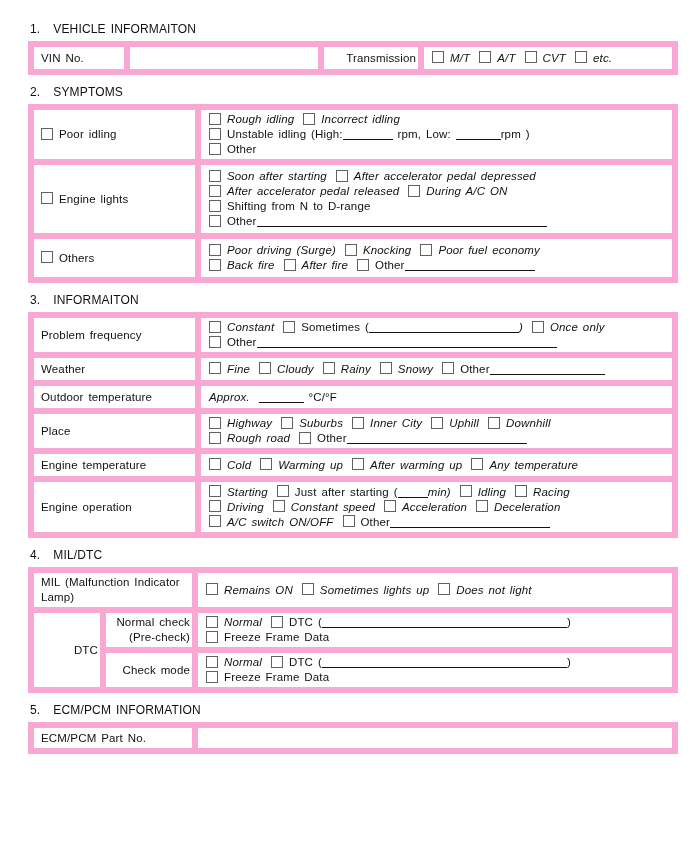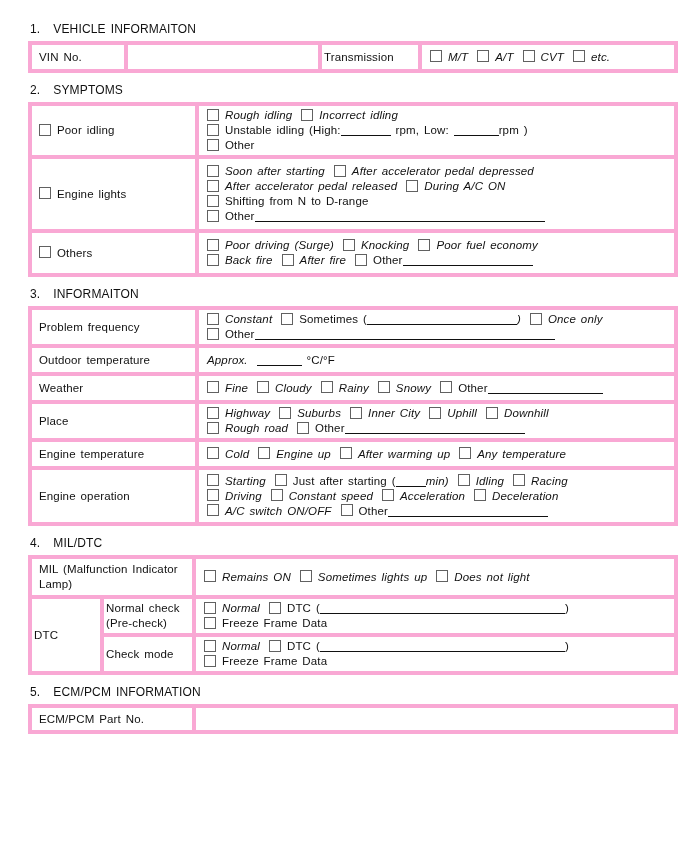--- a/index.html
+++ b/index.html
@@ -6,22 +6,22 @@
   .page{
     width:700px;height:846px;box-sizing:border-box;
     padding:22px 22px 0 28px;
     font-family:"Liberation Sans","DejaVu Sans",sans-serif;
     font-size:11.5px;line-height:15px;color:#111;
     letter-spacing:.15px;word-spacing:1.5px;
   }
   .sec-title{display:flex;gap:13px;font-size:12px;margin:0 0 4px 2px;}
   .sec-title.gap{margin-top:10px;}
   table{border-collapse:collapse;width:650px;table-layout:fixed;}
-  td{border:4px solid #f9a8d4;padding:2px 8px;vertical-align:middle;overflow:hidden;}
-  td.c{text-align:left;padding:2px 2px;}
+  td{border:6px solid #f9a8d4;padding:2px 8px;vertical-align:middle;overflow:hidden;}
+  td.c{text-align:right;padding:2px 2px;}
   td.lbl{padding-left:7px;padding-right:2px;}
   .cb{display:inline-block;width:10px;height:10px;border:1px solid #616161;background:#fff;
       margin-right:6px;vertical-align:-1.5px;}
   .tx{margin-right:9px;font-style:italic;}
   .tn{margin-right:0;}
   .bl{display:inline-block;height:12px;border-bottom:1px solid #111;vertical-align:-2px;}
 </style>
 </head>
 <body>
 
@@ -81,34 +81,34 @@
     <colgroup>
         <col style="width:167px">
         <col>
       </colgroup>
     <tbody>
         <tr style="height:38px">
       <td class="lbl">Problem frequency</td>
       <td><span class="cb"></span><span class="tx">Constant</span><span class="cb"></span><span class="tn">Sometimes (</span><span class="bl" style="width: 150px;"></span><span class="tx">)</span><span class="cb"></span><span class="tx">Once only</span><br><span class="cb"></span><span class="tn">Other</span><span class="bl" style="width: 300px;"></span></td>
     </tr>
     <tr style="height:28px">
+      <td class="lbl">Weather</td>
+      <td><span class="cb"></span><span class="tx">Fine</span><span class="cb"></span><span class="tx">Cloudy</span><span class="cb"></span><span class="tx">Rainy</span><span class="cb"></span><span class="tx">Snowy</span><span class="cb"></span><span class="tn">Other</span><span class="bl" style="width: 115px;"></span></td>
+    </tr>
+    <tr style="height:28px">
       <td class="lbl">Outdoor temperature</td>
       <td><span class="tx">Approx.</span><span class="bl" style="width: 45px;"></span><span class="tn"> °C/°F</span></td>
-    </tr>
-    <tr style="height:28px">
-      <td class="lbl">Weather</td>
-      <td><span class="cb"></span><span class="tx">Fine</span><span class="cb"></span><span class="tx">Cloudy</span><span class="cb"></span><span class="tx">Rainy</span><span class="cb"></span><span class="tx">Snowy</span><span class="cb"></span><span class="tn">Other</span><span class="bl" style="width: 115px;"></span></td>
     </tr>
     <tr style="height:38px">
       <td class="lbl">Place</td>
       <td><span class="cb"></span><span class="tx">Highway</span><span class="cb"></span><span class="tx">Suburbs</span><span class="cb"></span><span class="tx">Inner City</span><span class="cb"></span><span class="tx">Uphill</span><span class="cb"></span><span class="tx">Downhill</span><br><span class="cb"></span><span class="tx">Rough road</span><span class="cb"></span><span class="tn">Other</span><span class="bl" style="width: 180px;"></span></td>
     </tr>
     <tr style="height:28px">
       <td class="lbl">Engine temperature</td>
-      <td><span class="cb"></span><span class="tx">Cold</span><span class="cb"></span><span class="tx">Engine up</span><span class="cb"></span><span class="tx">After warming up</span><span class="cb"></span><span class="tx">Any temperature</span></td>
+      <td><span class="cb"></span><span class="tx">Cold</span><span class="cb"></span><span class="tx">Warming up</span><span class="cb"></span><span class="tx">After warming up</span><span class="cb"></span><span class="tx">Any temperature</span></td>
     </tr>
     <tr style="height:56px">
       <td class="lbl">Engine operation</td>
       <td><span class="cb"></span><span class="tx">Starting</span><span class="cb"></span><span class="tn">Just after starting (</span><span class="bl" style="width: 30px;"></span><span class="tx">min)</span><span class="cb"></span><span class="tx">Idling</span><span class="cb"></span><span class="tx">Racing</span><br><span class="cb"></span><span class="tx">Driving</span><span class="cb"></span><span class="tx">Constant speed</span><span class="cb"></span><span class="tx">Acceleration</span><span class="cb"></span><span class="tx">Deceleration</span><br><span class="cb"></span><span class="tx">A/C switch ON/OFF</span><span class="cb"></span><span class="tn">Other</span><span class="bl" style="width: 160px;"></span></td>
     </tr>
   </tbody>
     </table>
 
   <div class="sec-title gap">
     <span>4.</span>

